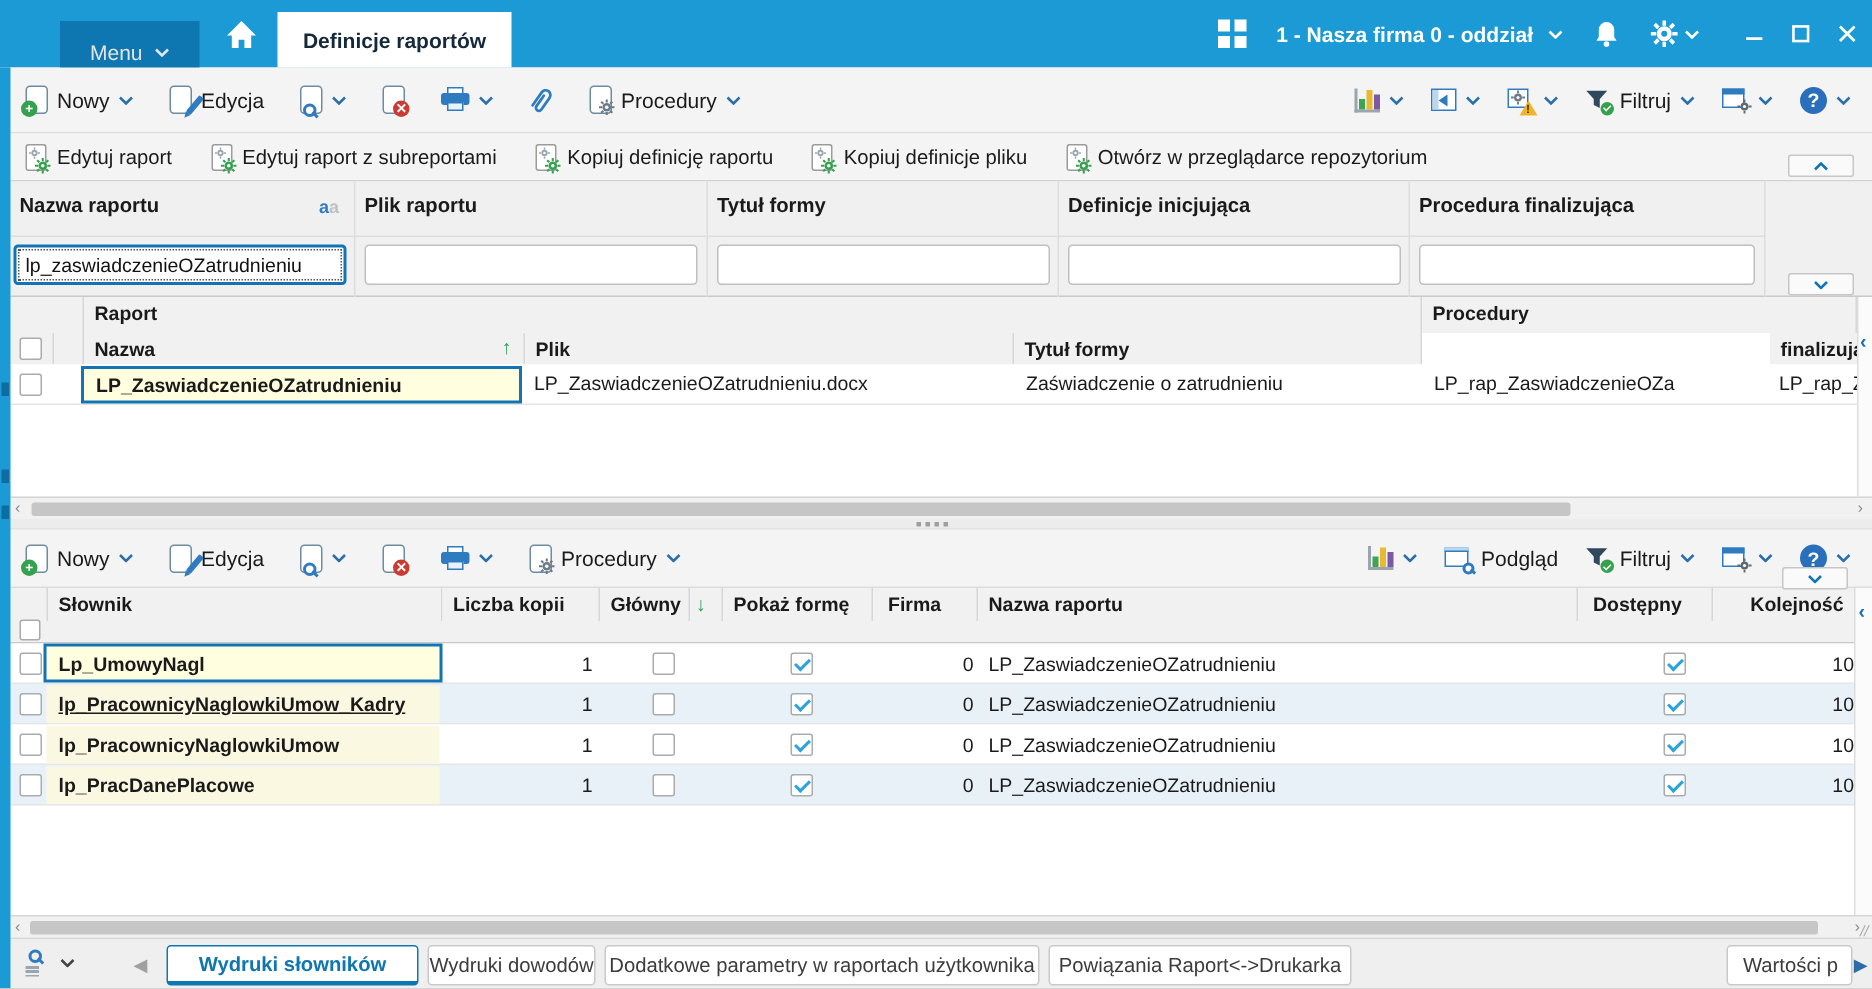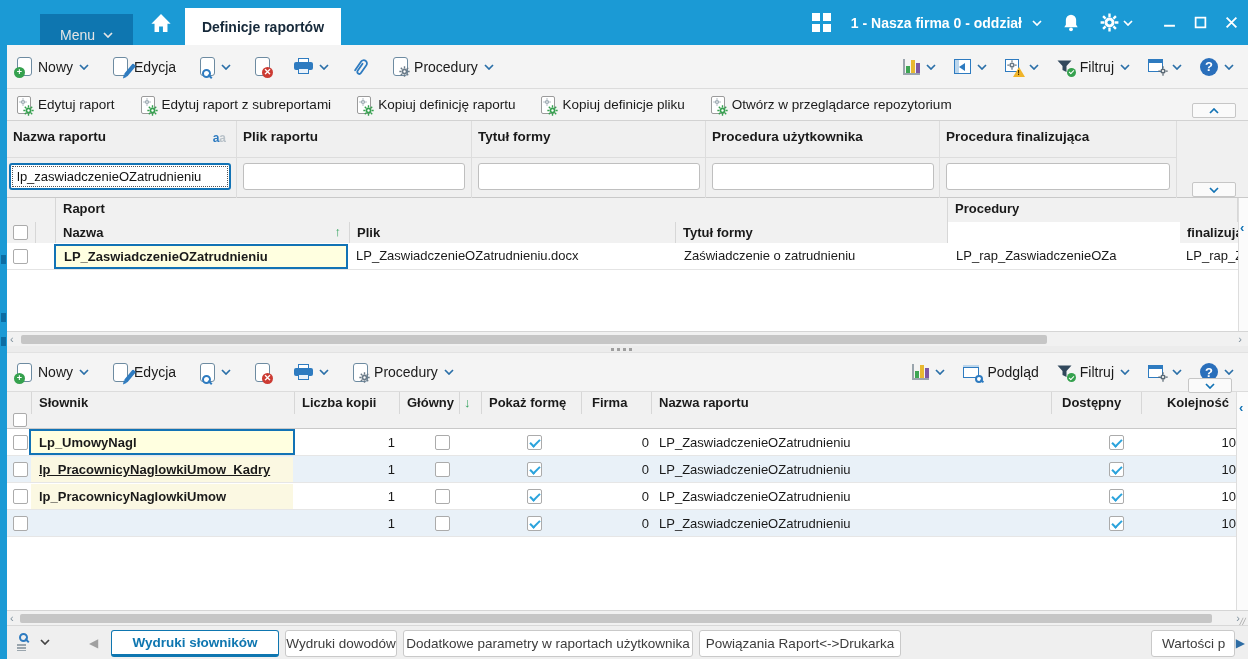--- a/index.html
+++ b/index.html
@@ -437,21 +437,21 @@
       <span class="flabel">Plik raportu</span>
       <div class="fdiv" style="right:0;"></div>
       <input class="finput" style="left: 6px; width: 222px;" value="">
     </div>
     <div class="fcol" style="left:465px;width:234px;">
       <span class="flabel">Tytuł formy</span>
       <div class="fdiv" style="right:0;"></div>
       <input class="finput" style="left: 6px; width: 222px;" value="">
     </div>
     <div class="fcol" style="left:699px;width:234px;">
-      <span class="flabel">Procedura użytkownika</span>
+      <span class="flabel">Definicje inicjująca</span>
       <div class="fdiv" style="right:0;"></div>
       <input class="finput" style="left: 6px; width: 222px;" value="">
     </div>
     <div class="fcol" style="left:933px;width:237px;border-right:1px solid #ddd;">
       <span class="flabel">Procedura finalizująca</span>
       <div class="fdiv" style="right:0;"></div>
       <input class="finput" style="left: 6px; width: 224px;" value="">
     </div>
   </div>
   <div class="updown" style="left:1192px;top:103px;">
@@ -715,20 +715,23 @@
       <span class="cb" style="left:428px;top:6px;"></span>
       <span class="cb checked" style="left:520px;top:6px;"></span>
       <div class="gcell" style="left:575px;top:6px;width:67px;text-align:right;"><span>0</span></div>
       <div class="gcell" style="left:652px;top:6px;width:390px;"><span>LP_ZaswiadczenieOZatrudnieniu</span></div>
       <span class="cb checked" style="left:1102px;top:6px;"></span>
       <div class="gcell" style="left:1150px;top:6px;width:79px;text-align:right;"><span>10</span></div>
     </div>
 
     <div class="abs" style="left:0;top:118px;width:1229px;height:27px;background:var(--stripe);border-bottom:1px solid #e6e6e6;">
       <span class="cb" style="left:6px;top:6px;"></span>
+      <div class="gcell" style="left:24px;top:1px;width:262px;height:25px;background:var(--cream);font-weight:bold;padding:5px 8px;">
+        <span>lp_PracDanePlacowe</span>
+      </div>
       <div class="gcell" style="left:288px;top:6px;width:100px;text-align:right;"><span>1</span></div>
       <span class="cb" style="left:428px;top:6px;"></span>
       <span class="cb checked" style="left:520px;top:6px;"></span>
       <div class="gcell" style="left:575px;top:6px;width:67px;text-align:right;"><span>0</span></div>
       <div class="gcell" style="left:652px;top:6px;width:390px;"><span>LP_ZaswiadczenieOZatrudnieniu</span></div>
       <span class="cb checked" style="left:1102px;top:6px;"></span>
       <div class="gcell" style="left:1150px;top:6px;width:79px;text-align:right;"><span>10</span></div>
     </div>
 
     <div class="sidestrip" style="right:0;top:0;width:12px;height:218px;">

